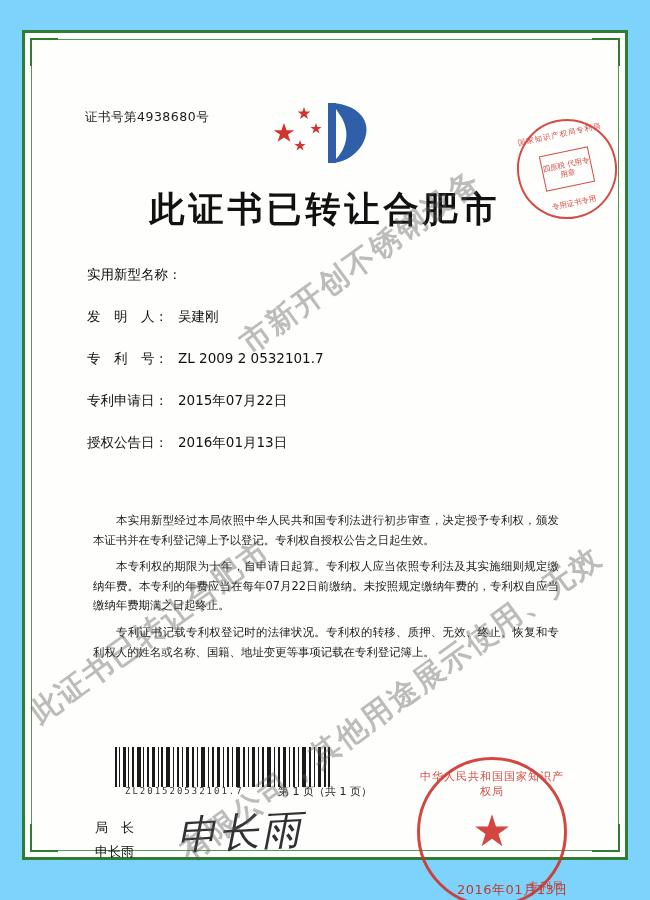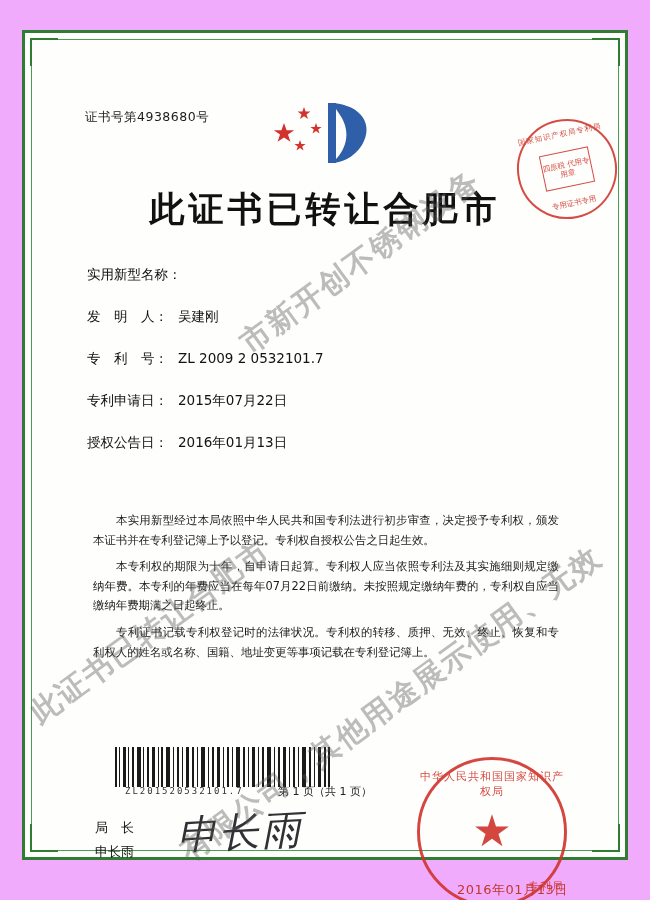--- a/index.html
+++ b/index.html
@@ -10,21 +10,21 @@
   body {
     width: 650px;
     height: 900px;
     font-family: "Liberation Serif", serif;
     overflow: hidden;
   }
   .page {
     position: relative;
     width: 650px;
     height: 900px;
-    background: #f0abfc;
+    background: #7dd3fc;
     overflow: hidden;
   }
   
   .frame-outer {
     position: absolute;
     left: 22px;
     top: 30px;
     right: 22px;
     bottom: 40px;
     border: 3px solid #2e7d32;

